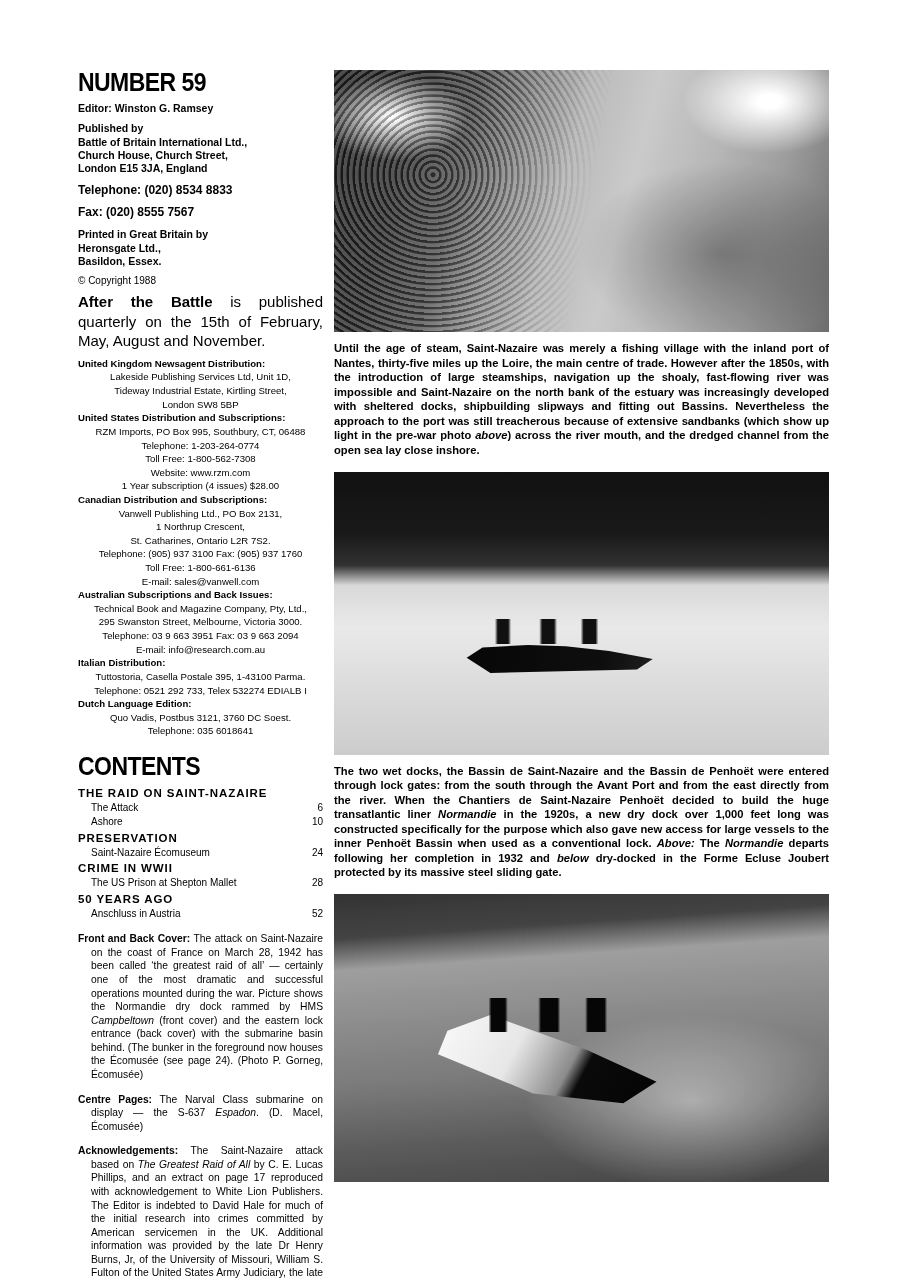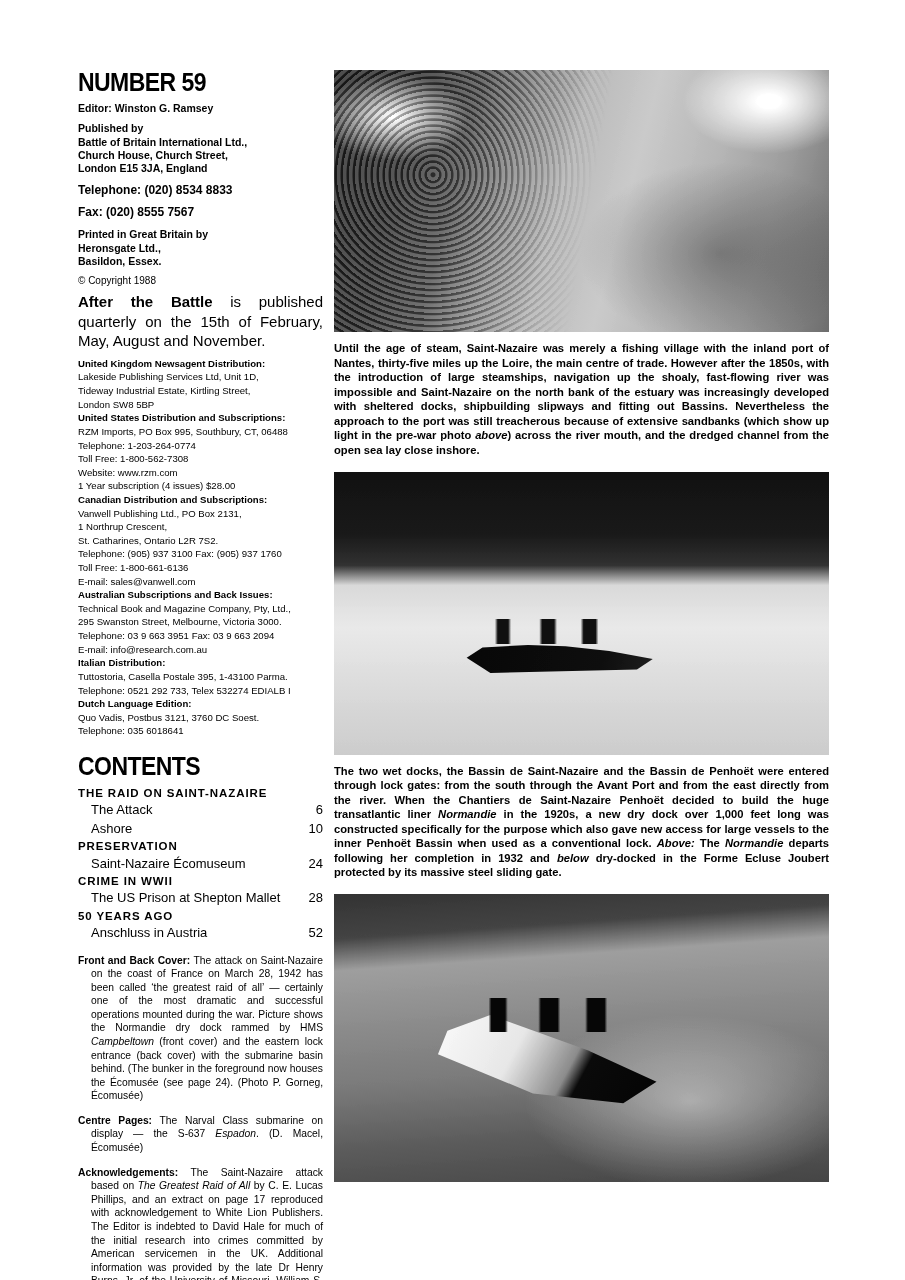--- a/index.html
+++ b/index.html
@@ -81,20 +81,21 @@
   .dist-head {
     font-size: 9.6px;
     font-weight: bold;
     line-height: 1.42;
     white-space: nowrap;
   }
   .dist-line {
     font-size: 9.6px;
     line-height: 1.42;
     white-space: nowrap;
+    text-align: center;
   }
 
   .contents-title {
     font-size: 25px;
     font-weight: bold;
     letter-spacing: -0.6px;
     line-height: 1;
     margin-top: 16px;
     margin-bottom: 6px;
     transform: scaleX(0.92);
@@ -102,21 +103,21 @@
   }
   .toc-section {
     font-size: 11.5px;
     font-weight: bold;
     letter-spacing: 0.9px;
     line-height: 1.42;
   }
   .toc-entry {
     display: flex;
     align-items: baseline;
-    font-size: 13px;
+    font-size: 10px;
     line-height: 1.42;
     padding-left: 13px;
   }
   .toc-entry .toc-label { flex: 0 1 auto; white-space: nowrap; }
   .toc-entry .toc-spacer { flex: 1 1 auto; }
   .toc-entry .toc-page {
     flex: 0 0 auto;
     text-align: right;
     min-width: 18px;
   }

